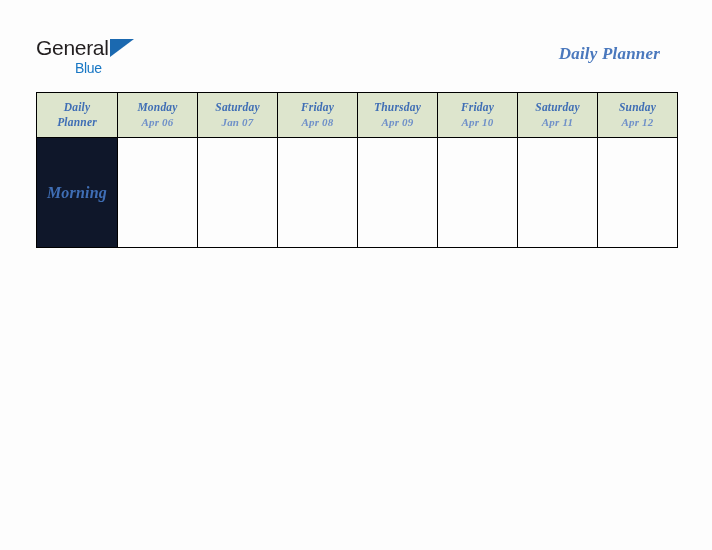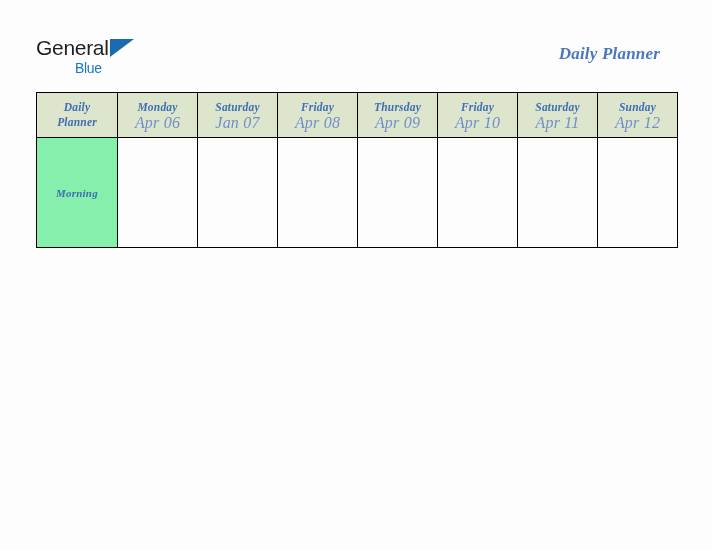--- a/index.html
+++ b/index.html
@@ -124,38 +124,38 @@
     font-style: italic;
     font-weight: bold;
     font-size: 11.5px;
     color: #3f6eb5;
     line-height: 15px;
     letter-spacing: 0.2px;
   }
   .hdr-date {
     font-family: "Liberation Serif", serif;
     font-style: italic;
-    font-weight: normal;
-    font-size: 16px;
+    font-weight: bold;
+    font-size: 11px;
     color: #6f90c8;
     line-height: 15px;
     letter-spacing: 0.2px;
   }
   .hdr-corner .hdr-day {
     display: block;
   }
 
   .row-label {
-    background: #86efac;
+    background: #0f172a;
     text-align: center;
     vertical-align: middle;
     font-family: "Liberation Serif", serif;
     font-style: italic;
     font-weight: bold;
-    font-size: 11px;
+    font-size: 16px;
     color: #3f6eb5;
     letter-spacing: 0.2px;
   }
   .slot-cell {
     background: #fdfdfd;
   }
   .r-morning   { height: 110px; }
   .r-afternoon { height: 111px; }
   .r-evening   { height: 112px; }
 </style>

